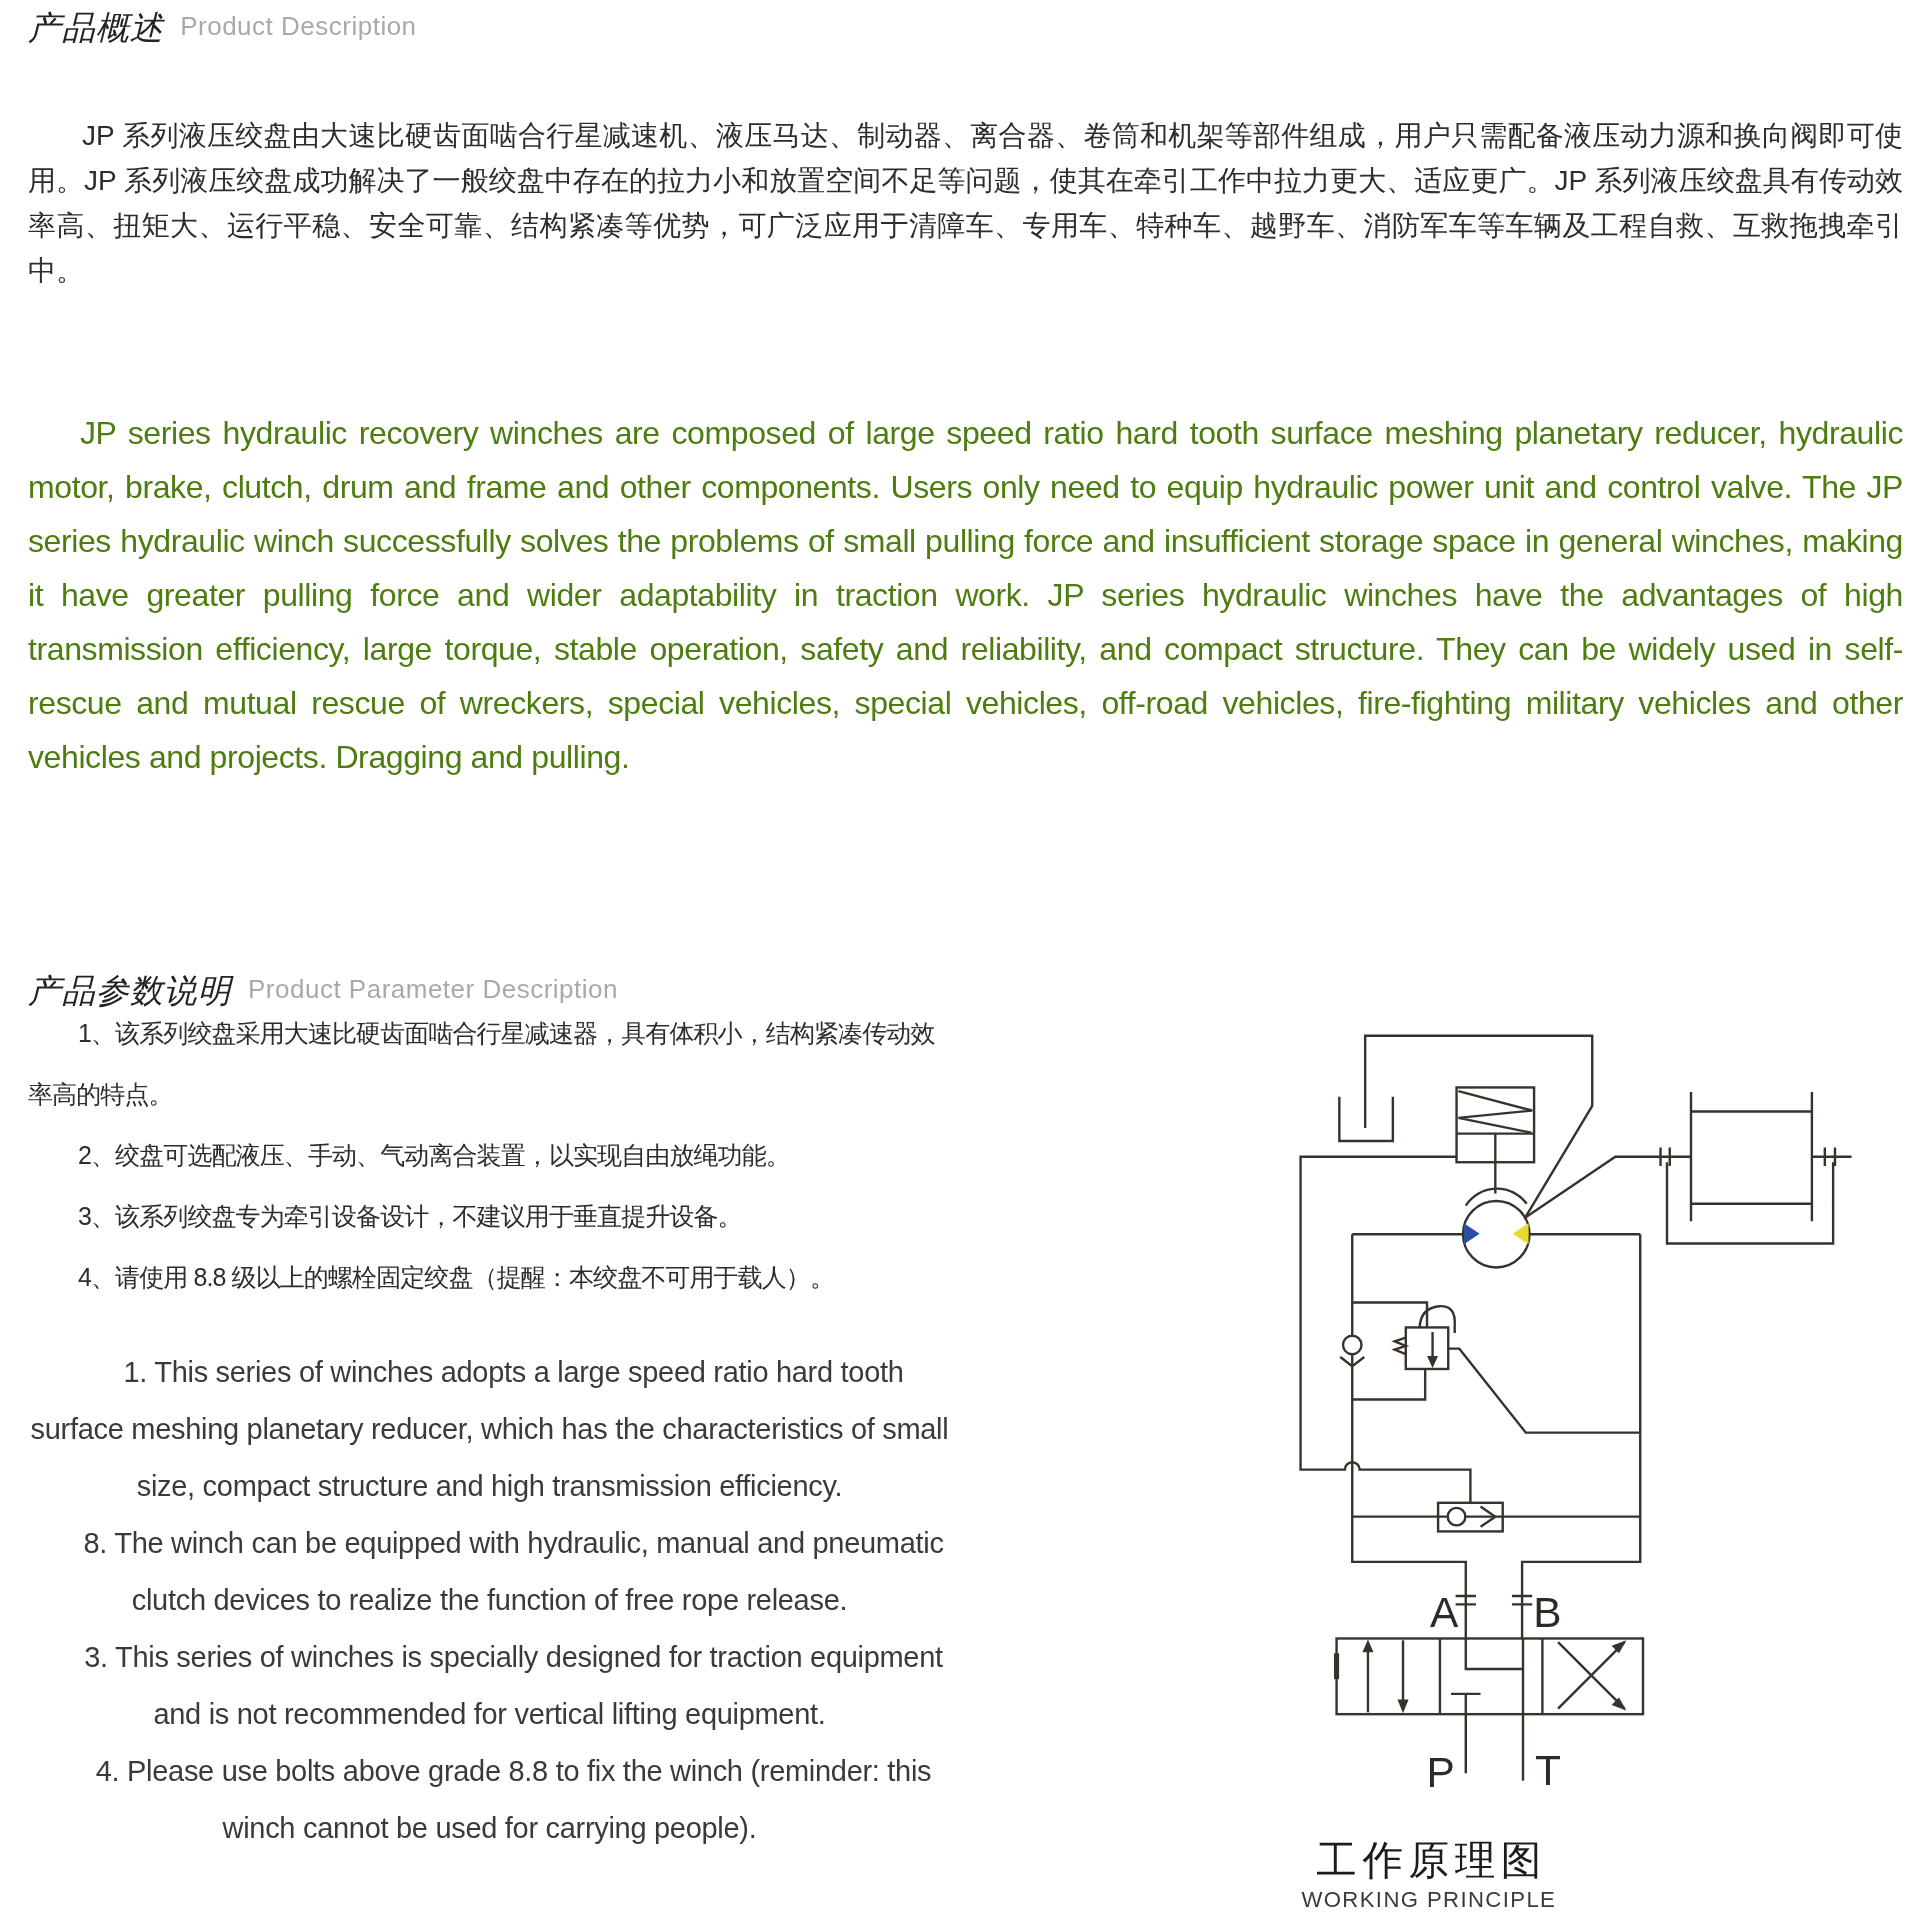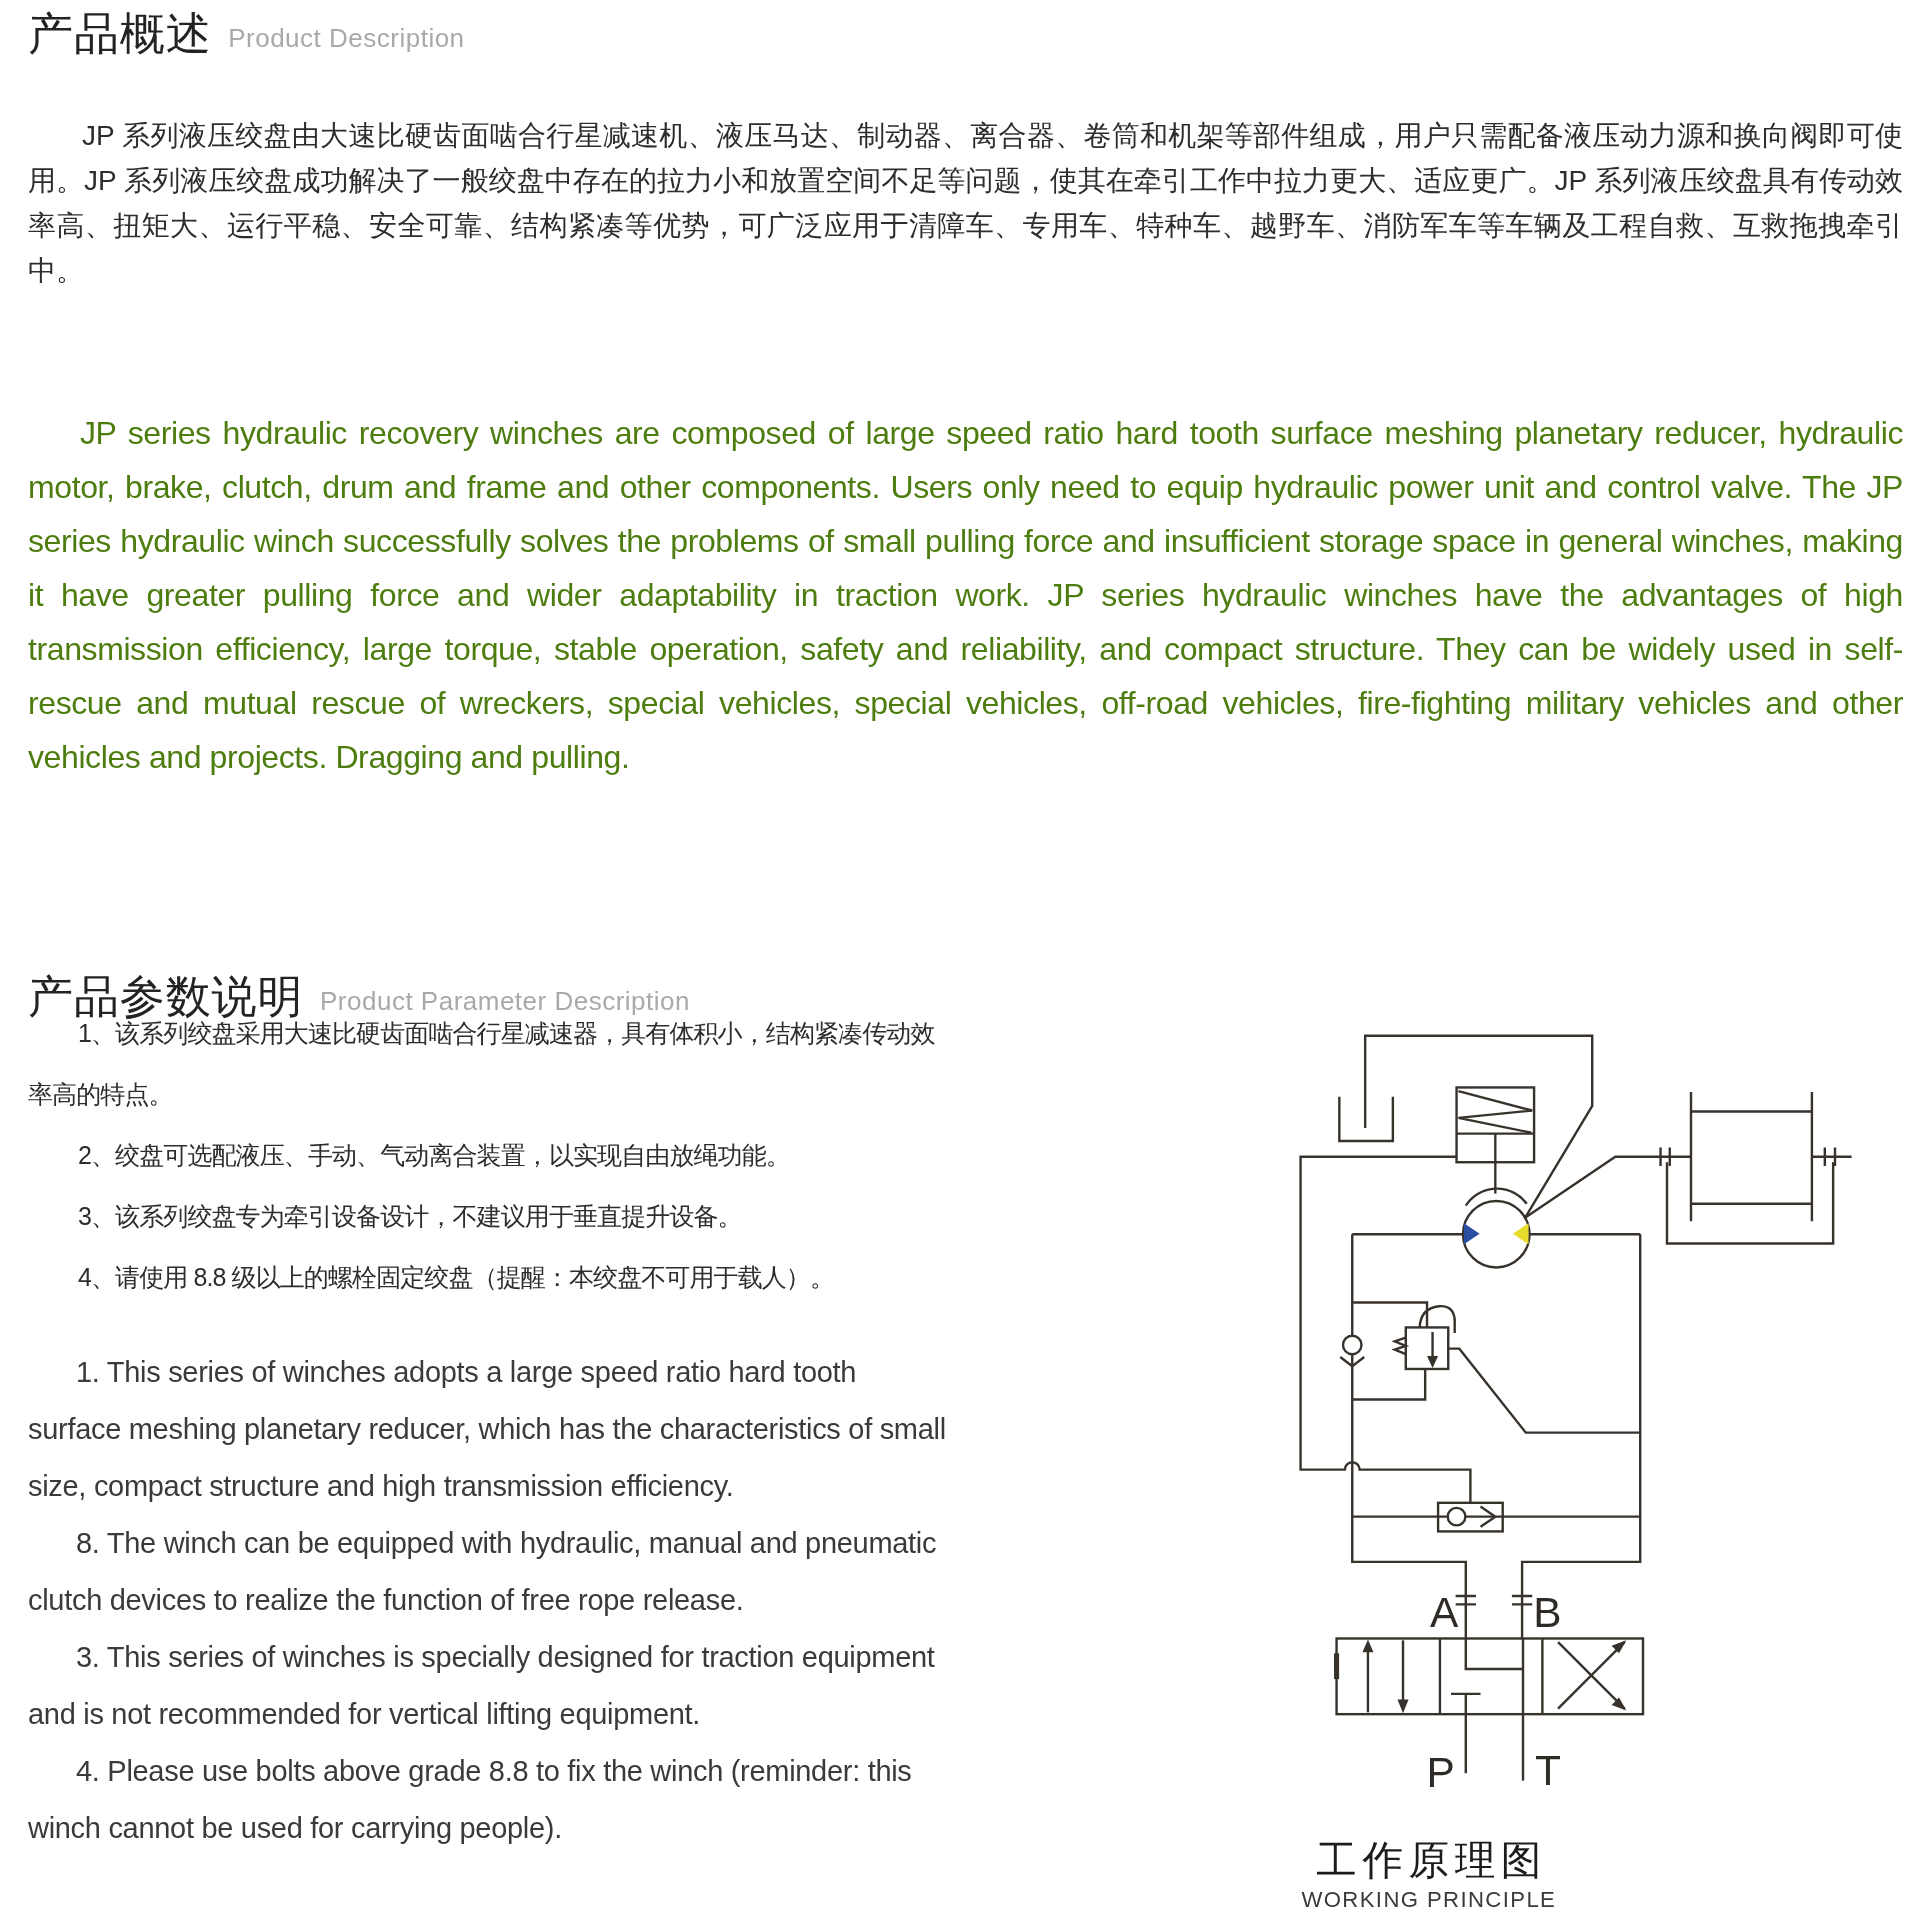--- a/index.html
+++ b/index.html
@@ -1,32 +1,32 @@
 <!DOCTYPE html>
 <html style="font-size:14.8px"><head>
 <meta charset="utf-8">
 <style>
   html,body{margin:0;padding:0;}
   body{
     width:1931px;height:1932px;background:#ffffff;position:relative;overflow:hidden;
     font-family:"Liberation Sans","DejaVu Sans",sans-serif;color:#333;
   }
   .hdr{position:absolute;left:28px;display:flex;align-items:flex-end;gap:16.6px;white-space:nowrap;}
-  .hdr .cn{font-size:45px;color:#232323;font-weight:500;letter-spacing:0.9px;line-height:1;}
+  .hdr .cn{font-size:33px;color:#232323;font-weight:500;letter-spacing:0.9px;line-height:1;font-style:italic;}
   .hdr .en{font-size:26px;color:#a9a9a9;letter-spacing:0.5px;line-height:1;padding-bottom:4.6px;}
   #hdr1{top:11px;}
   #hdr2{top:926px;margin-top:48px;}
   .para{position:absolute;left:28px;width:1875px;text-align:justify;}
   #para-cn{top:113px;font-size:28px;line-height:45px;color:#2d2d2d;text-indent:54px;}
   #para-en{top:406px;font-size:32px;line-height:54px;color:#4d7c0f;text-indent:52px;letter-spacing:-0.4px;}
   .list{position:absolute;left:28px;width:923px;}
   #list-cn{top:1003px;font-size:25px;line-height:61px;color:#2d2d2d;letter-spacing:-0.9px;}
   #list-cn p{margin:0;text-indent:50px;}
   #list-en{top:1344px;font-size:29px;line-height:57px;color:#3a3a3a;letter-spacing:-0.3px;}
-  #list-en p{margin:0;text-indent:48px;}
+  #list-en p{margin:0;text-indent:48px;text-align:center;}
   #diagram{position:absolute;left:1283px;top:997px;}
   #diagram text{font-family:"Liberation Sans","DejaVu Sans",sans-serif;}
   .dlabel{font-size:46px;fill:#2e2a26;}
   .cap-cn{font-size:44px;fill:#1c1c1c;letter-spacing:6px;font-weight:500;}
   .cap-en{font-size:24px;fill:#3a3a3a;letter-spacing:1.5px;}
 </style>
 </head>
 <body>
 
 <div class="hdr" id="hdr1">

